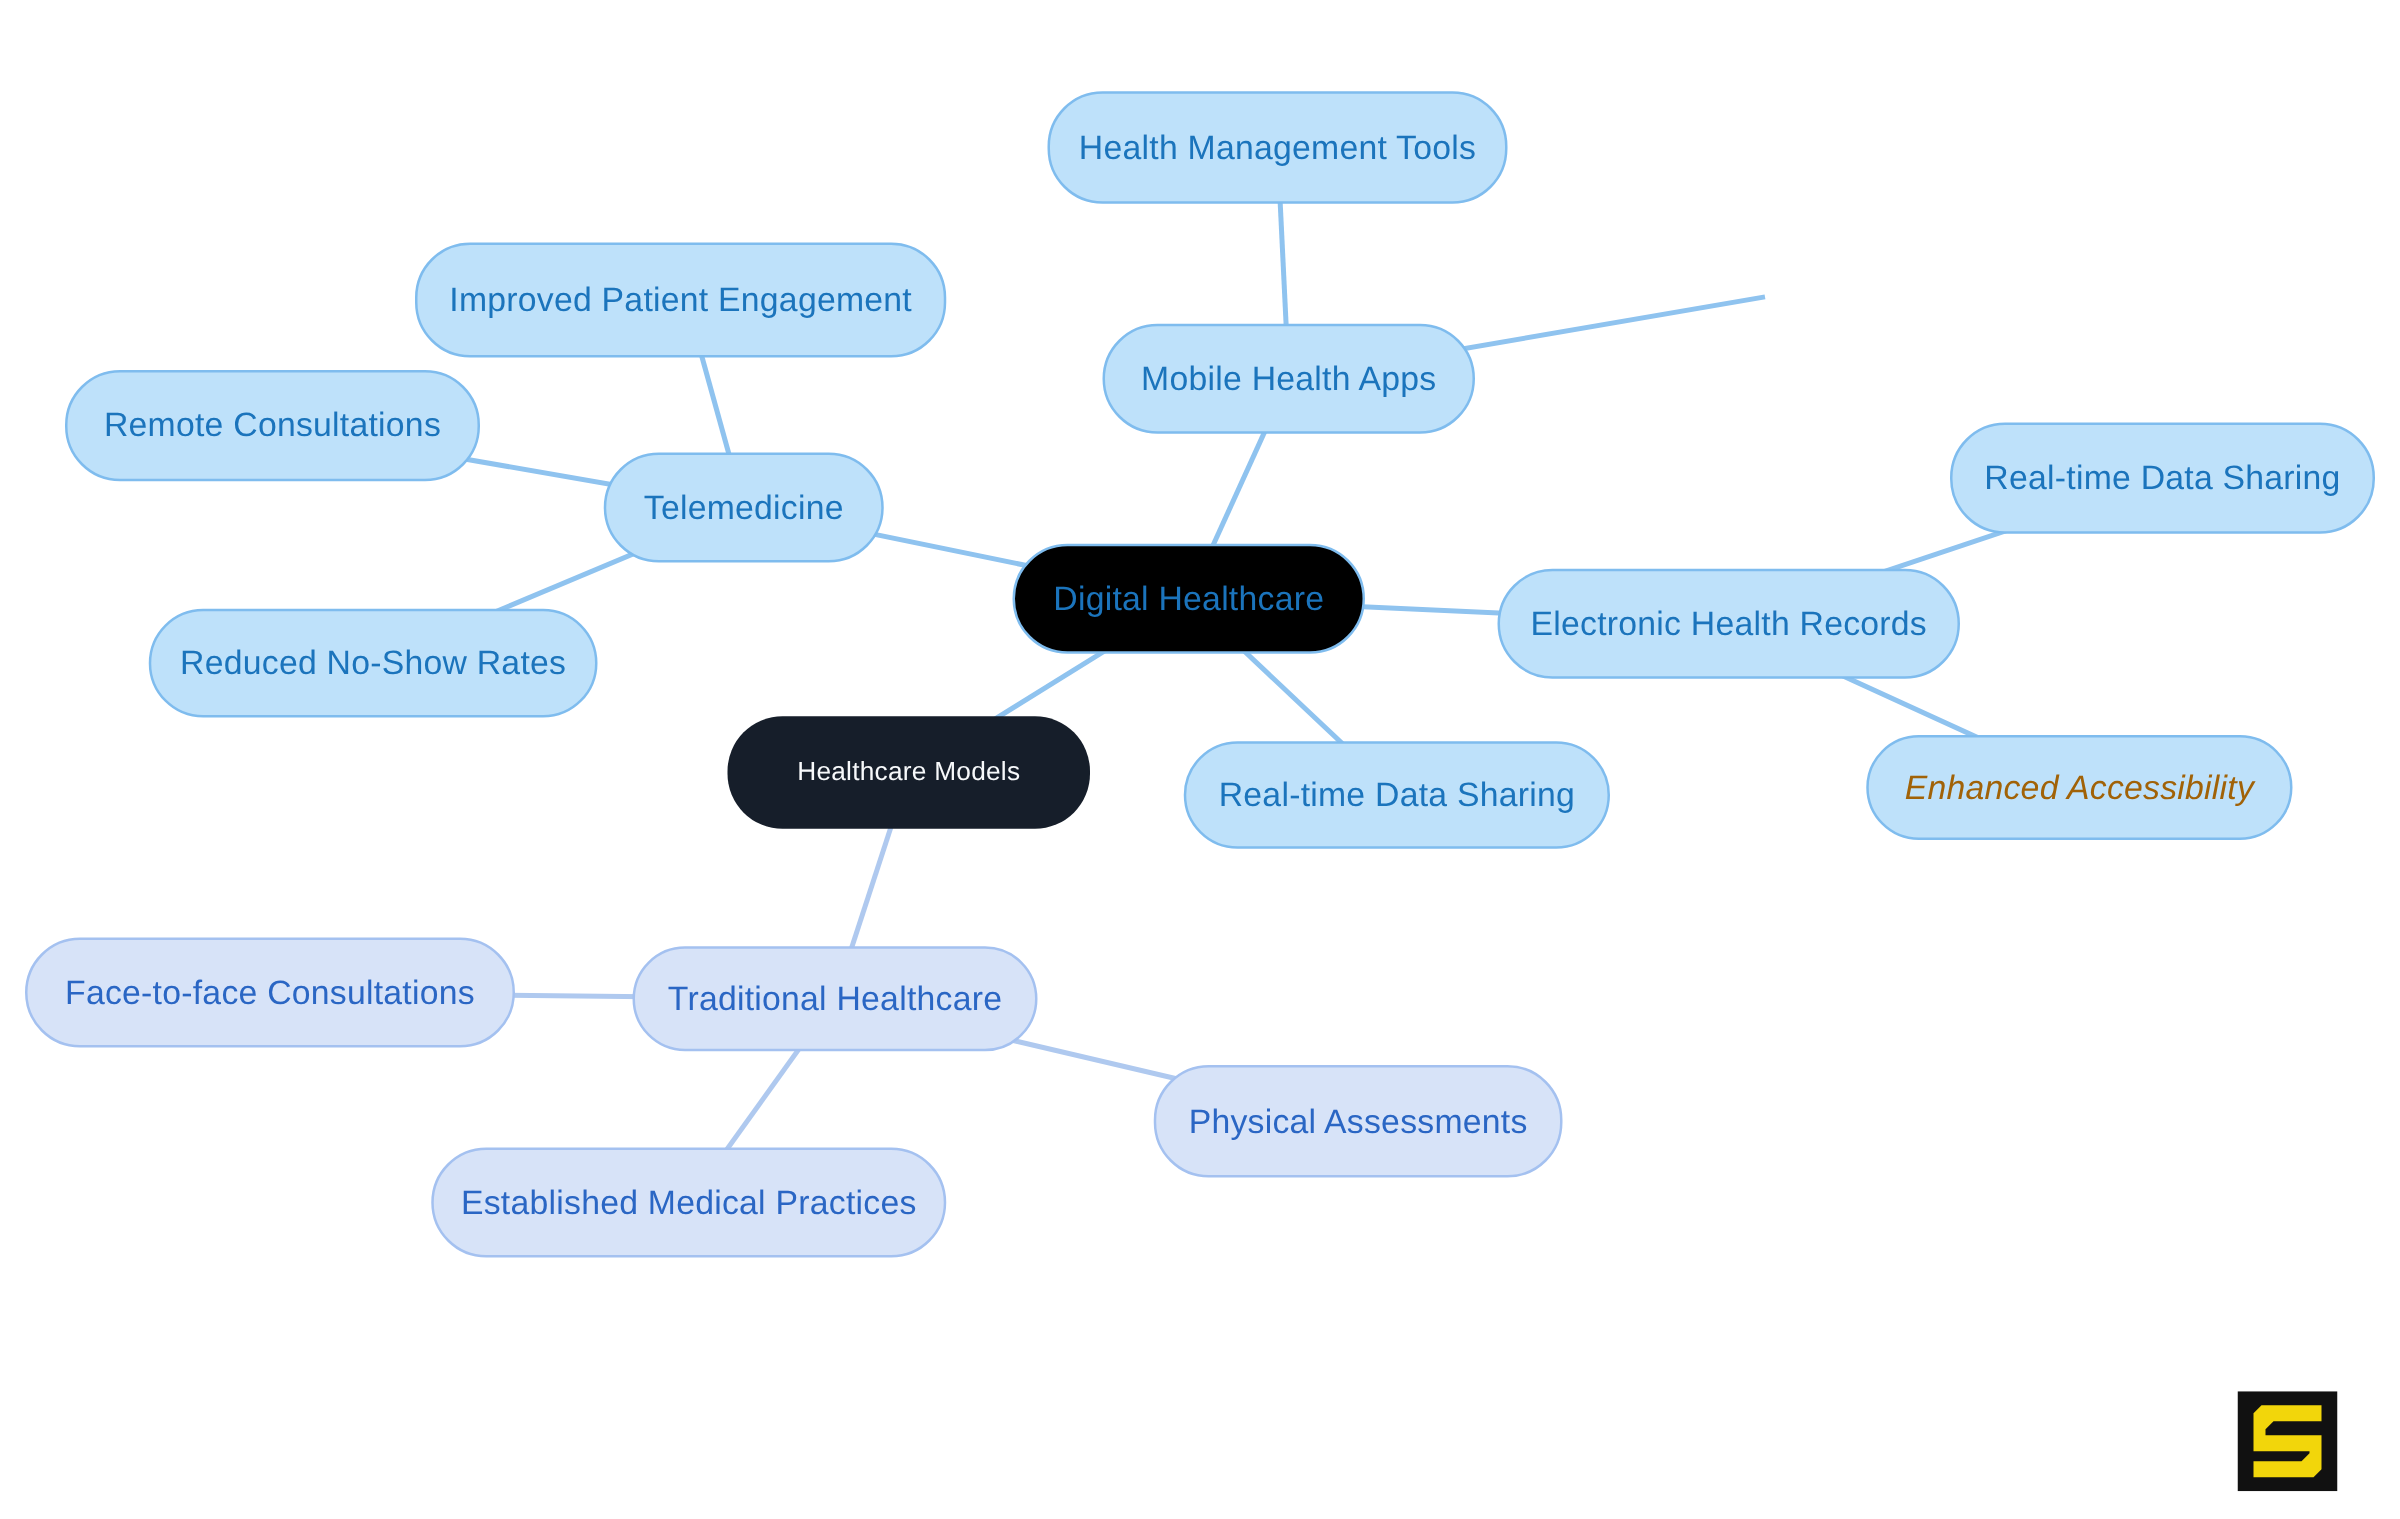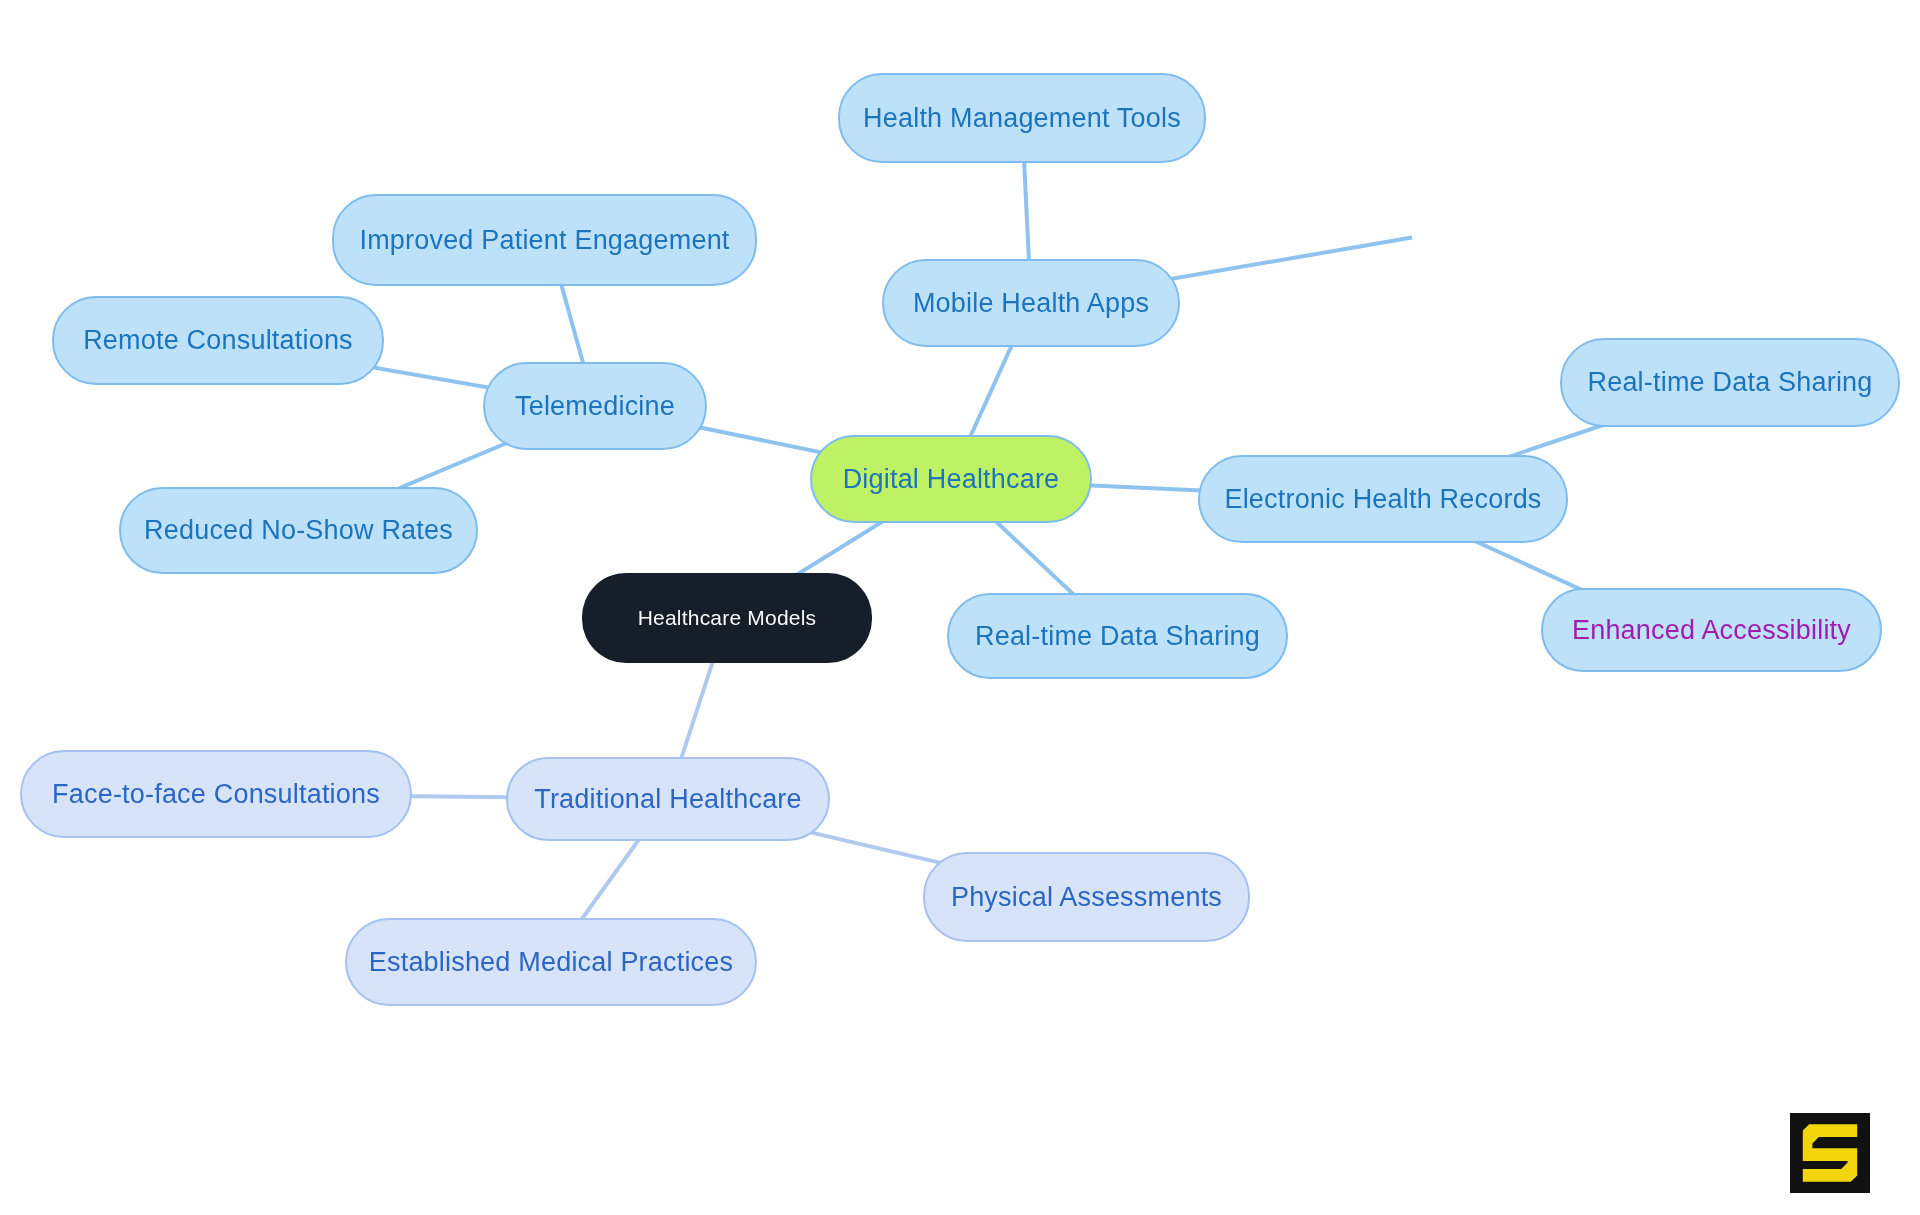--- a/index.html
+++ b/index.html
@@ -78,21 +78,21 @@
 
   <div id="brand-logo" style="left: 1790px; top: 1113px; width: 80px; height: 80px;">
     <svg width="80" height="80" viewBox="0 0 100 100">
       <rect id="logo-bg-rect" x="0" y="0" width="100" height="100" fill="#111111"></rect>
       <path id="logo-glyph-path" d="M24,14 H84 V30 H36 L28,38 V44 H84 V78 L76,86 H16 V70 H64 L72,62 V60 H16 V22 Z" fill="#F2D60B"></path>
     </svg>
   </div>
 <div class="node root" style="left: 582px; top: 573px; width: 290px; height: 90px; background: rgb(22, 30, 42); color: rgb(247, 249, 251);">
     <span class="node-label">Healthcare Models</span>
   </div>
-    <div class="node digital" style="left: 810px; top: 435px; width: 282px; height: 88px; background: #bef264; border-color: rgb(127, 188, 238); color: rgb(27, 116, 188);">
+    <div class="node digital" style="left: 810px; top: 435px; width: 282px; height: 88px; background: #000000; border-color: rgb(127, 188, 238); color: rgb(27, 116, 188);">
     <span class="node-label">Digital Healthcare</span>
   </div>
     <div class="node digital" style="left: 483px; top: 362px; width: 224px; height: 88px; background: rgb(190, 225, 250); border-color: rgb(127, 188, 238); color: rgb(27, 116, 188);">
     <span class="node-label">Telemedicine</span>
   </div>
     <div class="node digital" style="left: 882px; top: 259px; width: 298px; height: 88px; background: rgb(190, 225, 250); border-color: rgb(127, 188, 238); color: rgb(27, 116, 188);">
     <span class="node-label">Mobile Health Apps</span>
   </div>
     <div class="node digital" style="left: 838px; top: 73px; width: 368px; height: 90px; background: rgb(190, 225, 250); border-color: rgb(127, 188, 238); color: rgb(27, 116, 188);">
     <span class="node-label">Health Management Tools</span>
@@ -105,21 +105,21 @@
   </div>
     <div class="node digital" style="left: 1198px; top: 455px; width: 370px; height: 88px; background: rgb(190, 225, 250); border-color: rgb(127, 188, 238); color: rgb(27, 116, 188);">
     <span class="node-label">Electronic Health Records</span>
   </div>
     <div class="node digital" style="left: 119px; top: 487px; width: 359px; height: 87px; background: rgb(190, 225, 250); border-color: rgb(127, 188, 238); color: rgb(27, 116, 188);">
     <span class="node-label">Reduced No-Show Rates</span>
   </div>
     <div class="node digital" style="left: 1560px; top: 338px; width: 340px; height: 89px; background: rgb(190, 225, 250); border-color: rgb(127, 188, 238); color: rgb(27, 116, 188);">
     <span class="node-label">Real-time Data Sharing</span>
   </div>
-    <div class="node digital" style="left: 1541px; top: 588px; width: 341px; height: 84px; background: rgb(190, 225, 250); border-color: rgb(127, 188, 238); color: #a21caf;">
+    <div class="node digital" style="left: 1493px; top: 588px; width: 341px; height: 84px; background: rgb(190, 225, 250); border-color: rgb(127, 188, 238); color: #a16207; font-style: italic;">
     <span class="node-label">Enhanced Accessibility</span>
   </div>
     <div class="node digital" style="left: 947px; top: 593px; width: 341px; height: 86px; background: rgb(190, 225, 250); border-color: rgb(127, 188, 238); color: rgb(27, 116, 188);">
     <span class="node-label">Real-time Data Sharing</span>
   </div>
     <div class="node traditional" style="left: 506px; top: 757px; width: 324px; height: 84px; background: rgb(215, 227, 248); border-color: rgb(164, 193, 240); color: rgb(42, 102, 196);">
     <span class="node-label">Traditional Healthcare</span>
   </div>
     <div class="node traditional" style="left: 20px; top: 750px; width: 392px; height: 88px; background: rgb(215, 227, 248); border-color: rgb(164, 193, 240); color: rgb(42, 102, 196);">
     <span class="node-label">Face-to-face Consultations</span>

